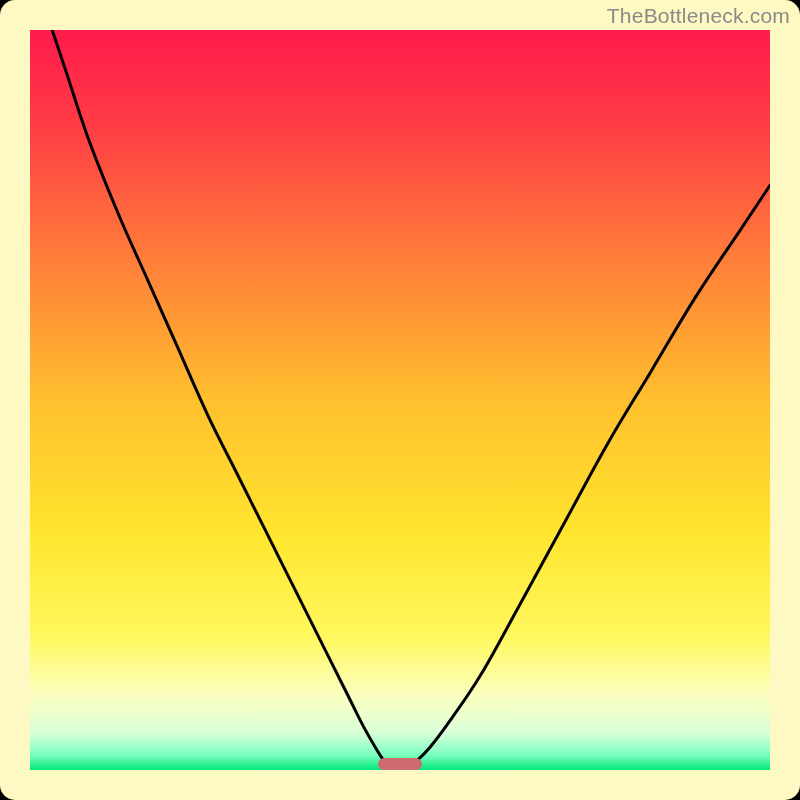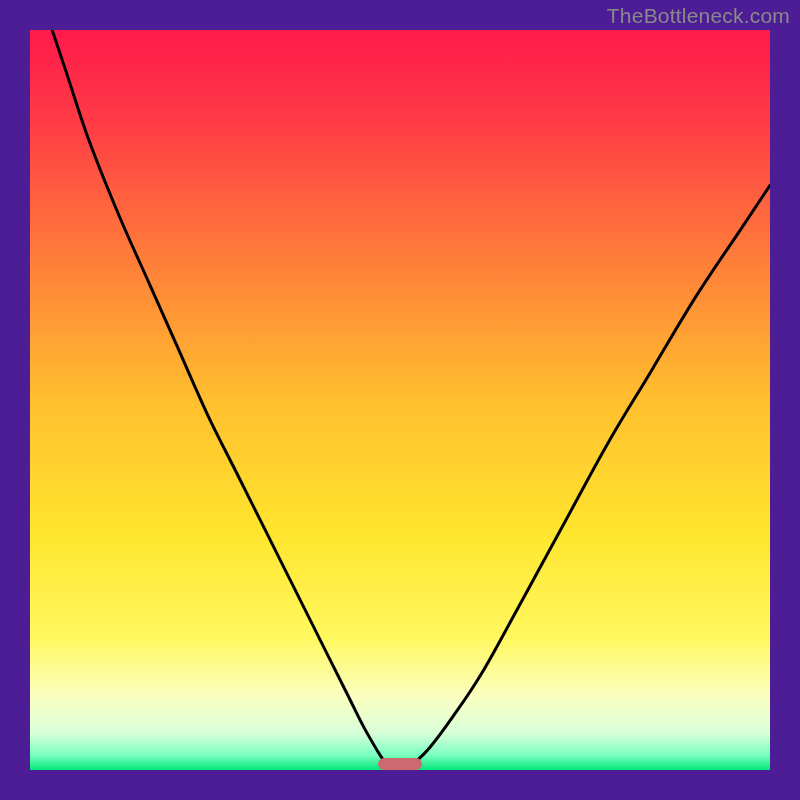--- a/index.html
+++ b/index.html
@@ -9,21 +9,22 @@
     height: 800px;
     background: #000;
     overflow: hidden;
   }
   .frame {
     position: absolute;
     left: 0;
     top: 0;
     width: 800px;
     height: 800px;
-    background: #4c1d95;
+    background: #fef9c3;
+    border-radius: 15px;
   }
   .plot {
     position: absolute;
     left: 30px;
     top: 30px;
     width: 740px;
     height: 740px;
     overflow: hidden;
   }
   .gradient {

